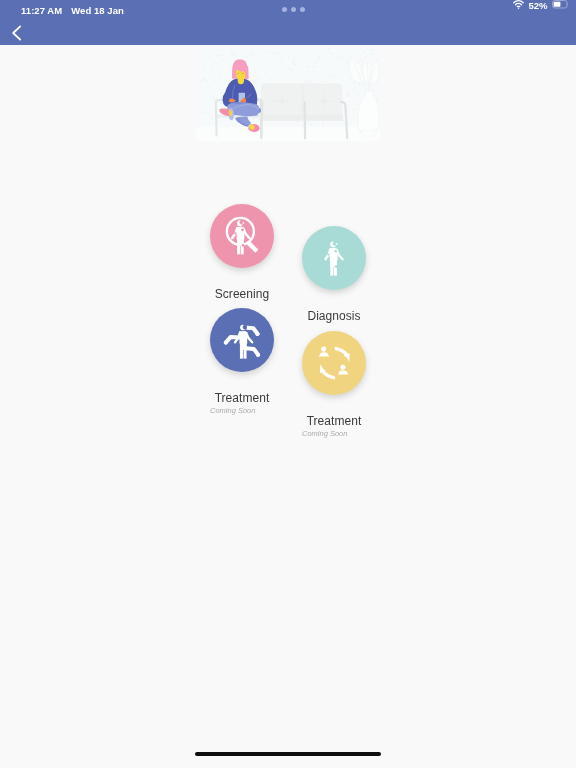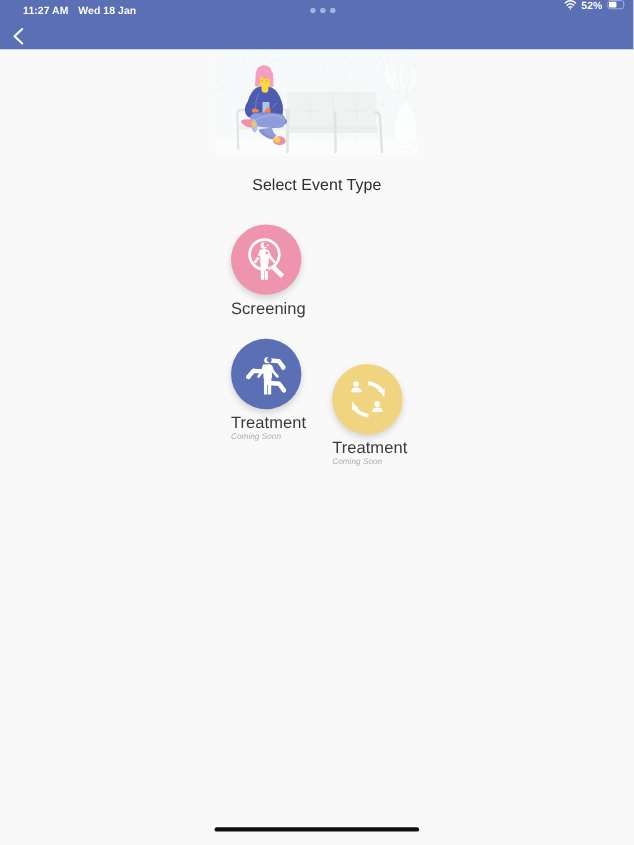--- a/index.html
+++ b/index.html
@@ -43,21 +43,21 @@
   .tile { position: absolute; width: 64px; }
   .circle {
     width: 64px; height: 64px; border-radius: 50%;
     box-shadow: 0 3px 6px rgba(60,60,60,0.20);
     cursor: pointer; position: relative;
   }
   .circle svg { position: absolute; left: 0; top: 0; }
   .person { fill: #ffffff; }
   .circle svg .st { fill: none; stroke: #ffffff; }
   .circle svg .ring { fill: none; stroke: #ffffff; }
-  .tile-label { margin-top: 7px; text-align: center; font-size: 15px; color: #3b3b3b;
+  .tile-label { margin-top: 21px; text-align: center; font-size: 12px; color: #3b3b3b;
                 line-height: 11px; letter-spacing: 0.05px; }
   .tile-sub { margin-top: 2px; text-align: left; font-size: 7.5px; color: #ababab;
               font-style: italic; line-height: 9px; }
 
   .t1 { left: 210px; top: 159px; }
   .t2 { left: 302px; top: 181px; }
   .t3 { left: 210px; top: 263px; }
   .t4 { left: 302px; top: 286px; }
 
   
@@ -213,21 +213,20 @@
           <path d="M25.7 60.6 Q23.0 61.0 23.2 62.6 Q23.5 64.4 25.9 65.8 Q28.4 67.4 31.1 67.9 L34.2 68.1 Q36.4 67.9 36.2 65.2 Q36.0 62.1 33.0 61.2 Q29.5 60.2 25.7 60.6 Z" fill="#f08fa8"></path>
           <path d="M33.0 61.3 Q35.7 61.9 36.2 64.4 Q36.6 67.2 34.7 68.0 L33.3 68.1 Q32.2 65.0 33.0 61.3 Z" fill="#f7d93e"></path>
           <path d="M40.8 70.0 Q41.6 73.0 44.5 75.3 Q47.8 77.7 51.3 78.4" stroke="#6f7fc8" stroke-width="0.6" fill="none" stroke-linecap="round"></path>
           <path d="M42.4 69.5 Q43.2 72.6 46.0 74.8 Q49.0 77.0 52.2 77.8" stroke="#6f7fc8" stroke-width="0.55" fill="none" stroke-linecap="round"></path>
           <path d="M34.0 62.0 Q33.1 66.5 34.4 71.2" stroke="#a3b0e2" stroke-width="0.55" fill="none" stroke-linecap="round"></path>
         </g>
       </g>
     </svg>
   </div>
 
-  <div class="title">Select Event Type</div>
 
   <div class="tile t1">
     <div class="circle" style="background: rgb(239, 148, 173);">
       <svg width="64" height="64" viewBox="0 0 64 64">
         <g>
           <path class="st" d="M38.6 39.1 L46.9 47.2" stroke-width="4.3" stroke-linecap="butt" stroke-linejoin="round"></path>
           <circle class="ring st" cx="30.4" cy="27.4" r="13.5" stroke-width="2.4"></circle>
         </g>
         <g class="person" transform="translate(-1.2,0.75)">
           <circle class="p-head" cx="31.1" cy="18.4" r="2.9"></circle>
@@ -241,20 +240,41 @@
           <rect class="p-hips" x="28.3" y="31.5" width="6.6" height="9.2"></rect>
           <circle class="p-dot1 bgfill" cx="33.7" cy="25.1" r="1.3" fill="#ef94ad"></circle>
           <circle class="p-dot2 bgfill" cx="26.4" cy="28.6" r="1.15" fill="#ef94ad"></circle>
           <circle class="p-dot3 bgfill" cx="34.1" cy="40.6" r="1.3" fill="#ef94ad"></circle>
         </g>
       </svg>
     </div>
     <div class="tile-label">Screening</div>
   </div>
 
+  <div class="tile t2">
+    <div class="circle" style="background: rgb(168, 219, 213);">
+      <svg width="64" height="64" viewBox="0 0 64 64">
+        <g class="person">
+          <circle class="p-head" cx="31.1" cy="18.4" r="2.9"></circle>
+          <circle class="p-headnotch bgfill" cx="33.1" cy="17.5" r="2.3" fill="#a8dbd5"></circle>
+          <circle class="p-headdot" cx="34.6" cy="18.2" r="0.85"></circle>
+          <path class="p-torso" d="M28.0 25.0 Q28.1 21.7 31.7 21.7 Q35.3 21.7 35.4 25.0 L35.6 34.5 L27.8 34.5 Z"></path>
+          <path class="p-armR st" d="M34.8 24.0 L36.5 28.6 L40.5 33.2" stroke-width="2.4" stroke-linecap="round" stroke-linejoin="round"></path>
+          <path class="p-armL st" d="M28.4 23.3 L26.6 28.6 L23.4 33.3" stroke-width="2.4" stroke-linecap="round" stroke-linejoin="round"></path>
+          <rect class="p-legL" x="28.3" y="31.5" width="3.0" height="18.1"></rect>
+          <rect class="p-legR" x="31.9" y="31.5" width="3.0" height="18.1"></rect>
+          <rect class="p-hips" x="28.3" y="31.5" width="6.6" height="9.2"></rect>
+          <circle class="p-dot1 bgfill" cx="33.7" cy="25.1" r="1.3" fill="#a8dbd5"></circle>
+          <circle class="p-dot2 bgfill" cx="26.4" cy="28.6" r="1.15" fill="#a8dbd5"></circle>
+          <circle class="p-dot3 bgfill" cx="34.1" cy="40.6" r="1.3" fill="#a8dbd5"></circle>
+        </g>
+      </svg>
+    </div>
+    <div class="tile-label">Diagnosis</div>
+  </div>
 
   <div class="tile t3">
     <div class="circle" style="background: rgb(91, 111, 180);">
       <svg width="64" height="64" viewBox="0 0 64 64">
         <g class="person" transform="translate(1.65,1.05)">
           <path class="p-torso" d="M28.0 25.0 Q28.1 21.7 31.7 21.7 Q35.3 21.7 35.4 25.0 L35.6 34.5 L27.8 34.5 Z"></path>
           <path class="p-armR st" d="M34.8 24.0 L36.5 28.6 L40.5 33.2" stroke-width="2.4" stroke-linecap="round" stroke-linejoin="round"></path>
           <path class="p-armL st" d="M28.4 23.3 L26.6 28.6 L23.4 33.3" stroke-width="2.4" stroke-linecap="round" stroke-linejoin="round"></path>
           <rect class="p-legL" x="28.3" y="31.5" width="3.0" height="18.1"></rect>
           <rect class="p-legR" x="31.9" y="31.5" width="3.0" height="18.1"></rect>

